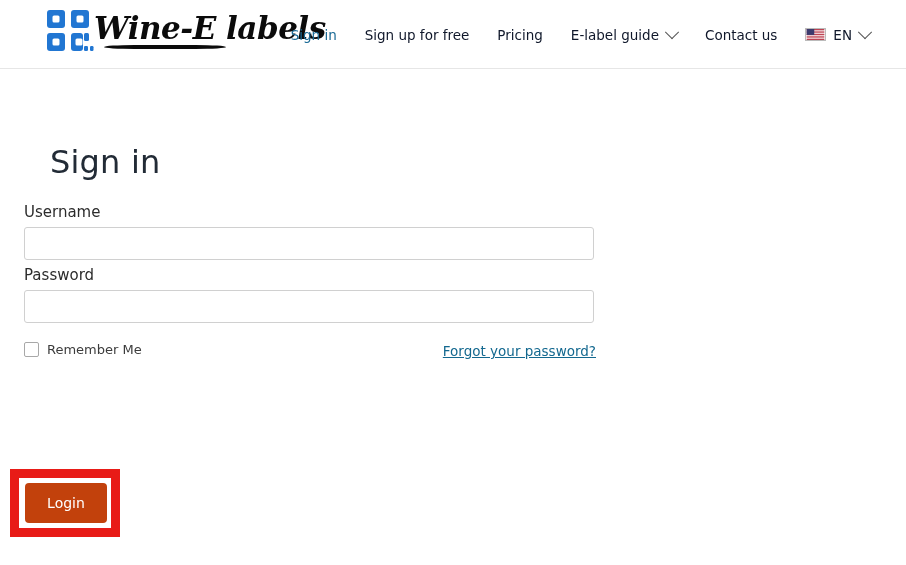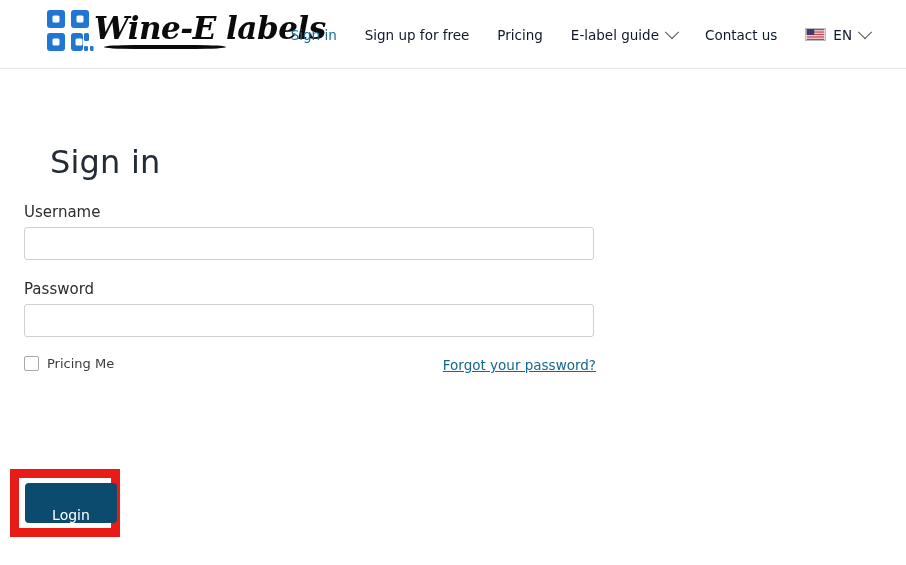--- a/index.html
+++ b/index.html
@@ -151,21 +151,21 @@
     border: 1px solid #d0d0d0;
     border-radius: 3px;
     background: #ffffff;
     font-family: "DejaVu Sans", sans-serif;
     font-size: 14px;
     color: #333;
     padding: 0 10px;
     outline: none;
   }
   .field-group-password {
-    margin-top: 20px;
+    margin-top: 6px;
   }
 
   .options-row {
     position: relative;
     margin-top: 19px;
     height: 22px;
   }
   .remember-wrap {
     position: absolute;
     left: 0;
@@ -209,30 +209,30 @@
     height: 68px;
     border: 9px solid #e81b17;
     box-sizing: border-box;
     background: transparent;
     pointer-events: none;
   }
   .login-button {
     position: absolute;
     left: 25px;
     top: 414px;
-    width: 92px;
+    width: 82px;
     height: 40px;
-    background: #0c4a6e;
+    background: #c2410c;
     color: #ffffff;
     border: none;
     border-radius: 4px;
     font-family: "DejaVu Sans", sans-serif;
     font-size: 14px;
     cursor: pointer;
-    padding: 12px;
+    padding: 0;
     line-height: 40px;
     text-align: center;
   }
 </style>
 </head>
 <body>
 
 <header class="site-header">
 
   <a class="brand" href="#">
@@ -313,21 +313,21 @@
     </div>
 
     <div class="field-group field-group-password">
       <label class="field-label">Password</label>
       <input class="text-input" type="password" value="" style="">
     </div>
 
     <div class="options-row">
       <label class="remember-wrap">
         <span class="checkbox-box"></span>
-        <span class="remember-label">Pricing Me</span>
+        <span class="remember-label">Remember Me</span>
       </label>
       <a class="forgot-link" href="#">Forgot your password?</a>
     </div>
 
   </form>
 
   <div class="annotation-box"></div>
 
   <button class="login-button" type="submit">Login</button>
 

